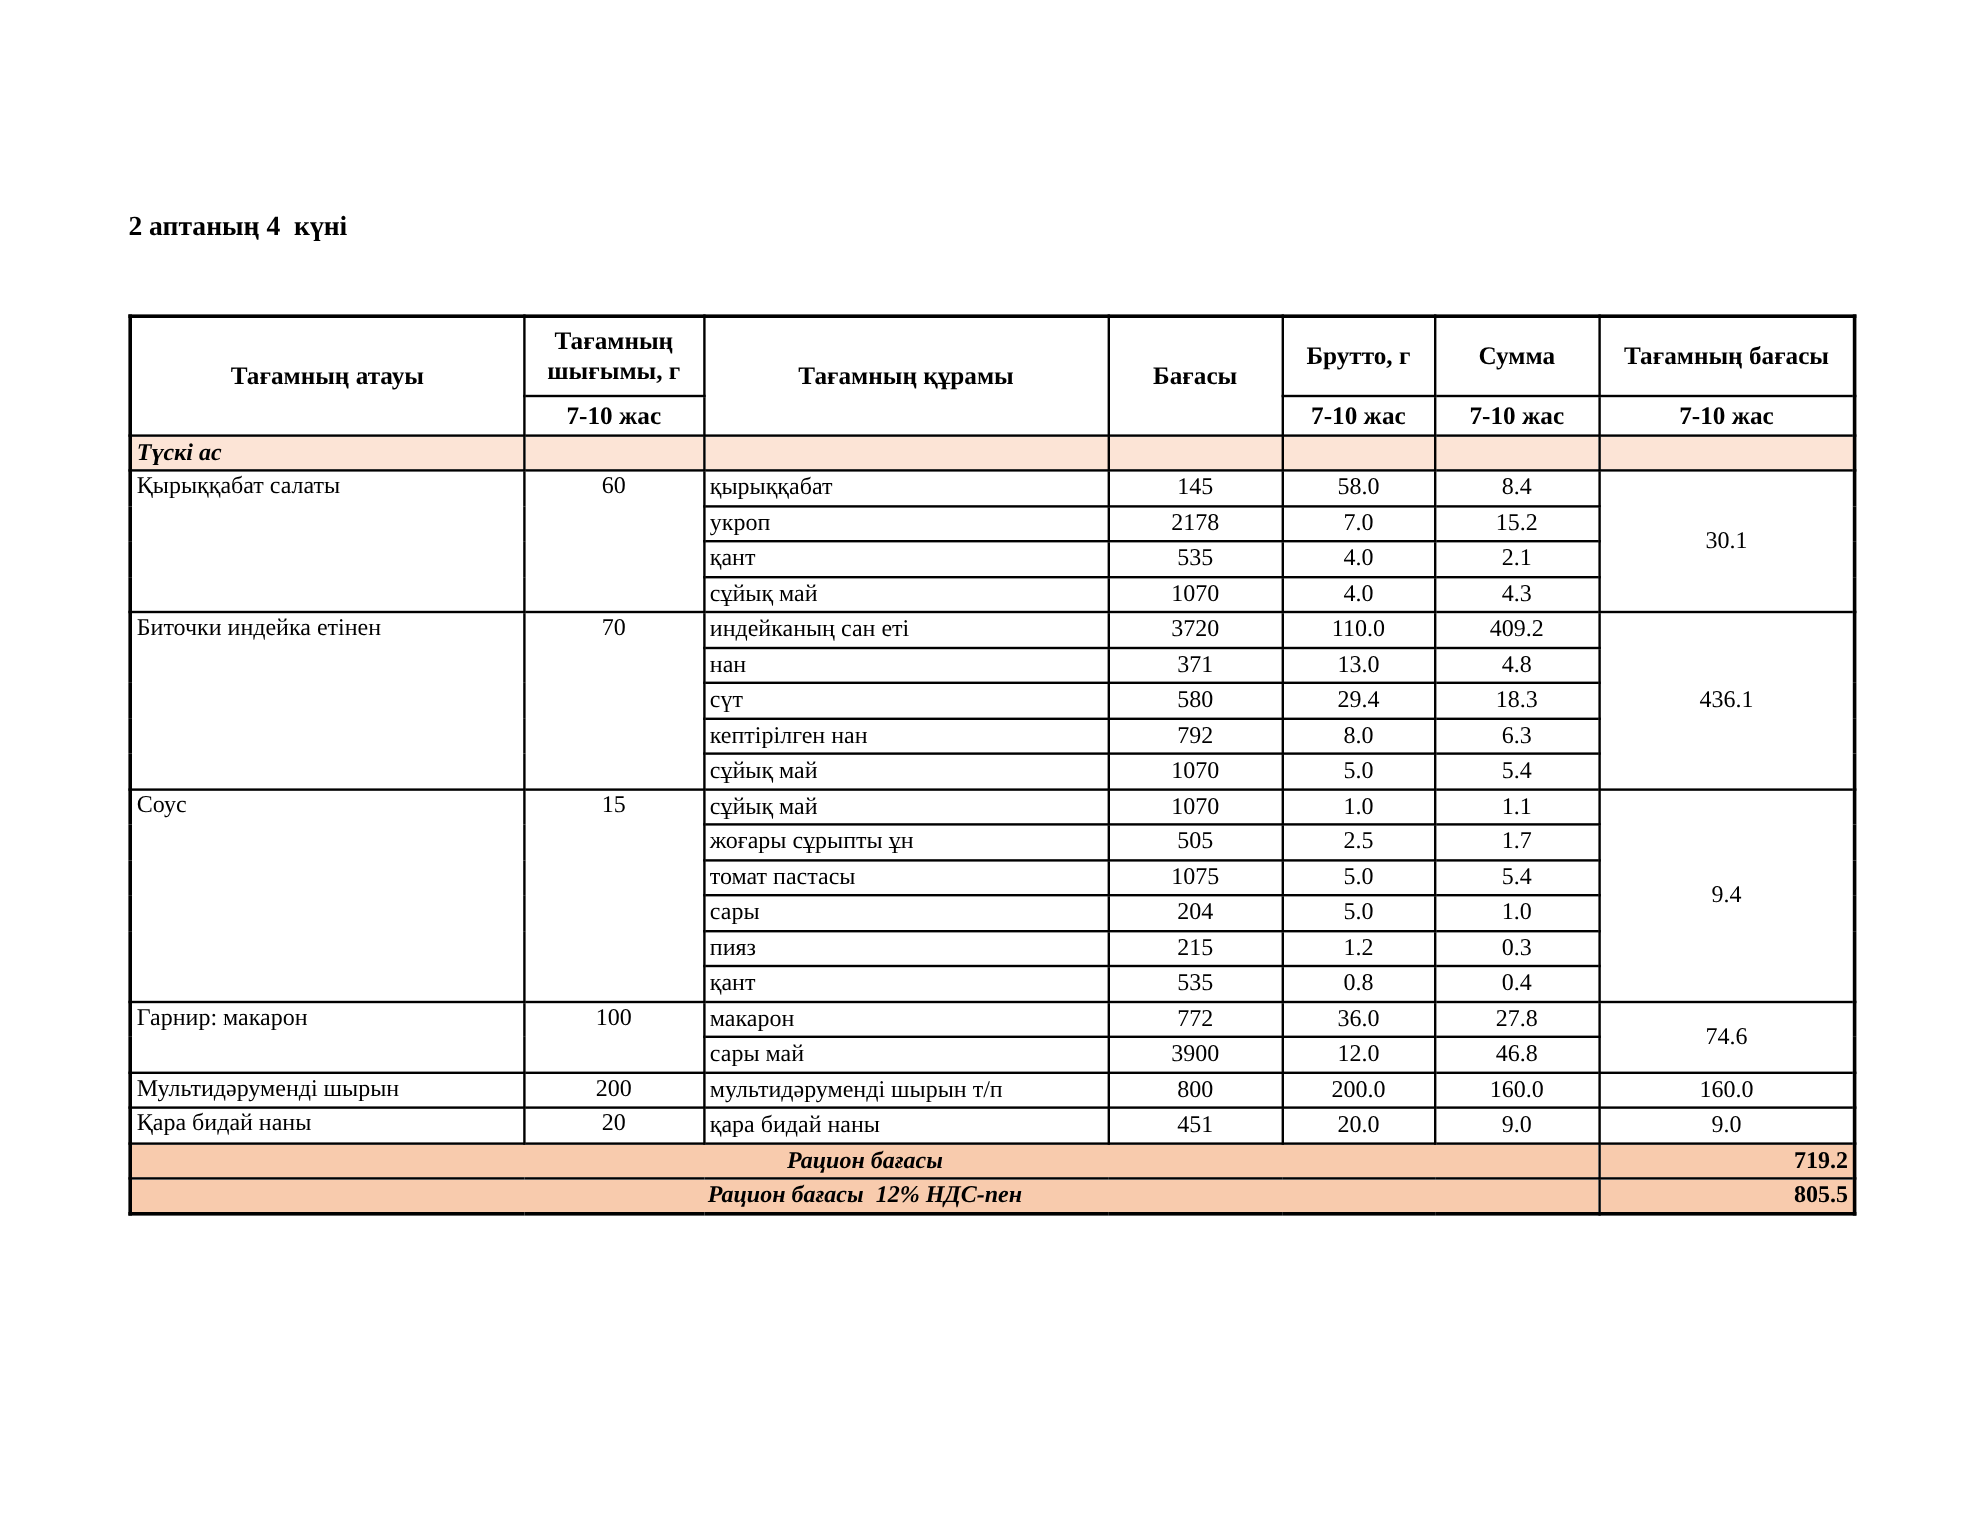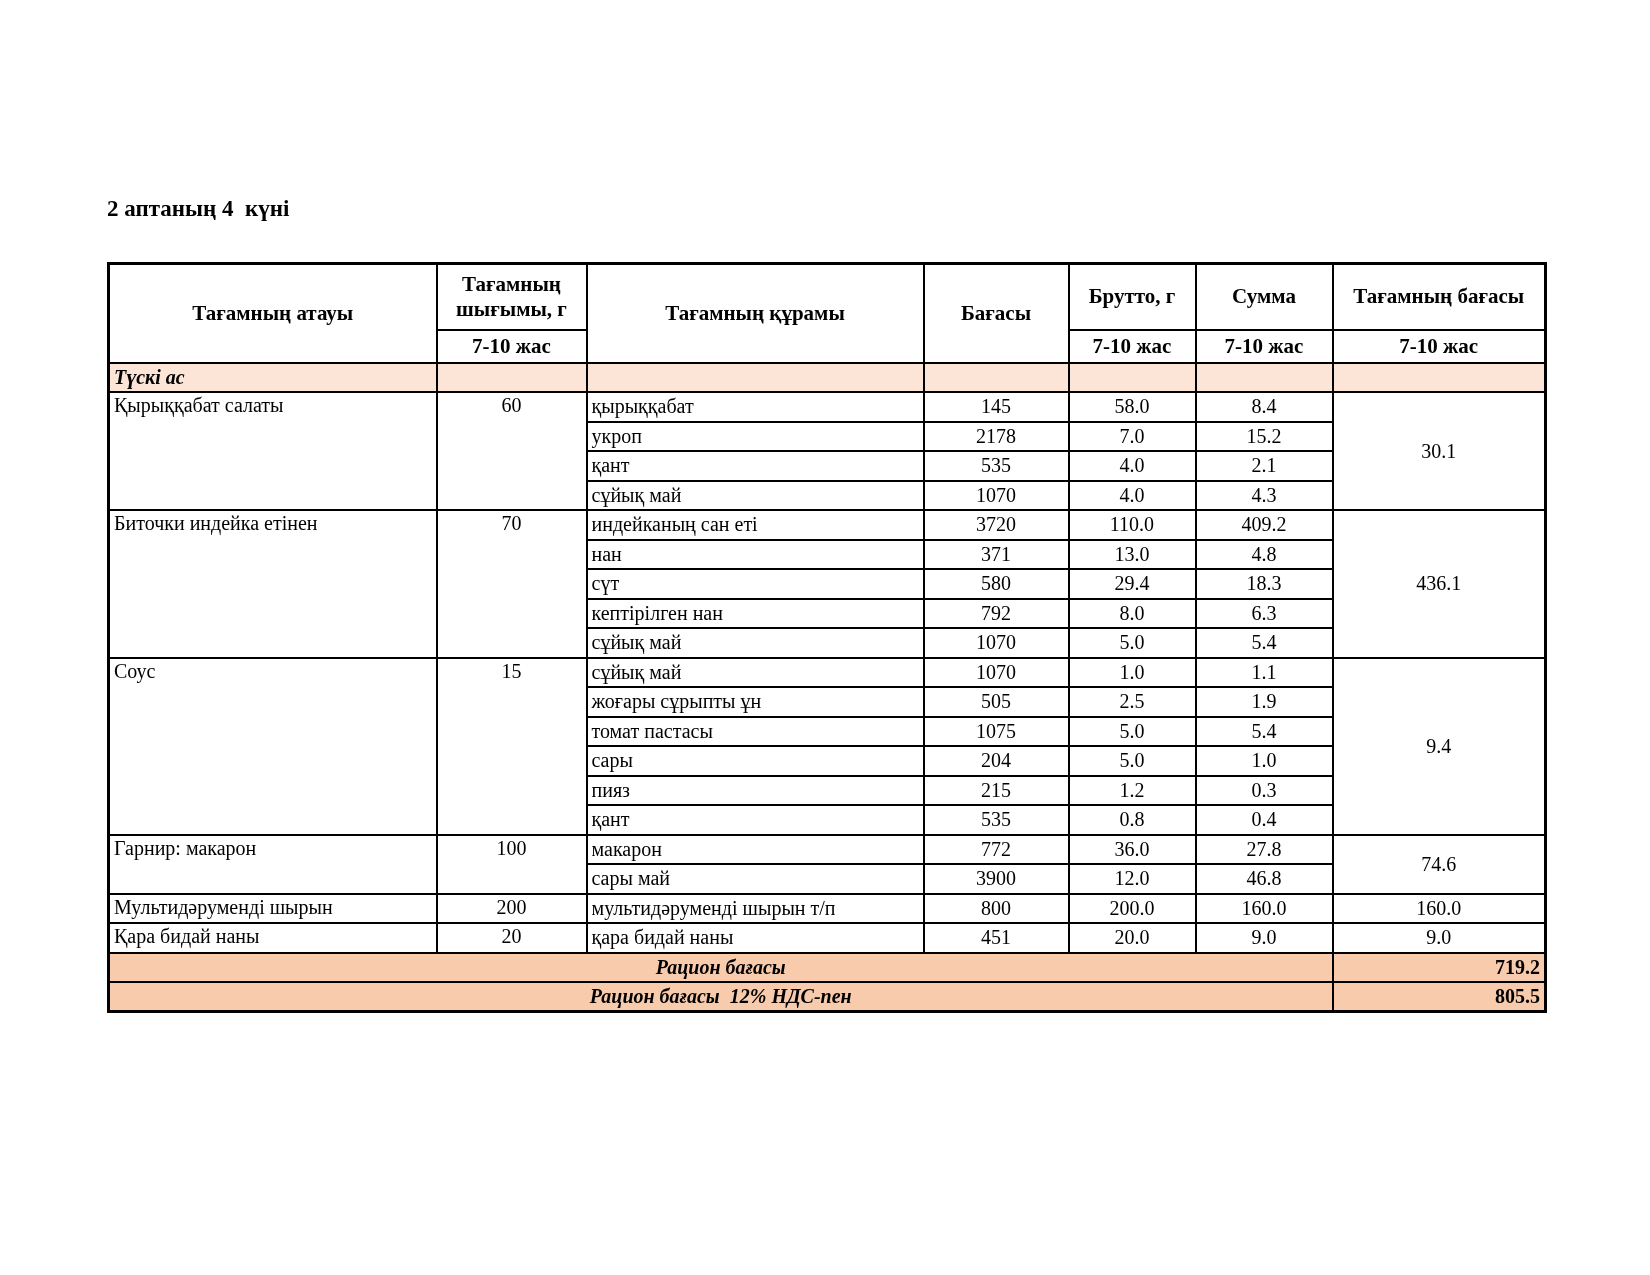--- a/index.html
+++ b/index.html
@@ -6,21 +6,21 @@
   body {
     width: 1650px; height: 1275px;
     background: #ffffff;
     font-family: "Liberation Serif", "DejaVu Serif", serif;
     color: #000;
     position: relative;
     overflow: hidden;
   }
   .page-title {
     position: absolute;
-    left: 107px; top: 196px;
+    left: 107px; top: 176px;
     font-size: 23px;
     font-weight: bold;
     white-space: pre;
   }
   table.menu-table {
     position: absolute;
     left: 107px; top: 262px;
     border-collapse: collapse;
     table-layout: fixed;
     border: 3px solid #000;
@@ -165,21 +165,21 @@
         <td class="c-left">сұйық май</td>
         <td class="c-center">1070</td>
         <td class="c-center">1.0</td>
         <td class="c-center">1.1</td>
         <td class="c-center v-mid" rowspan="6">9.4</td>
       </tr>
       <tr>
         <td class="c-left">жоғары сұрыпты ұн</td>
         <td class="c-center">505</td>
         <td class="c-center">2.5</td>
-        <td class="c-center">1.9</td>
+        <td class="c-center">1.7</td>
       </tr>
       <tr>
         <td class="c-left">томат пастасы</td>
         <td class="c-center">1075</td>
         <td class="c-center">5.0</td>
         <td class="c-center">5.4</td>
       </tr>
       <tr>
         <td class="c-left">сары</td>
         <td class="c-center">204</td>

